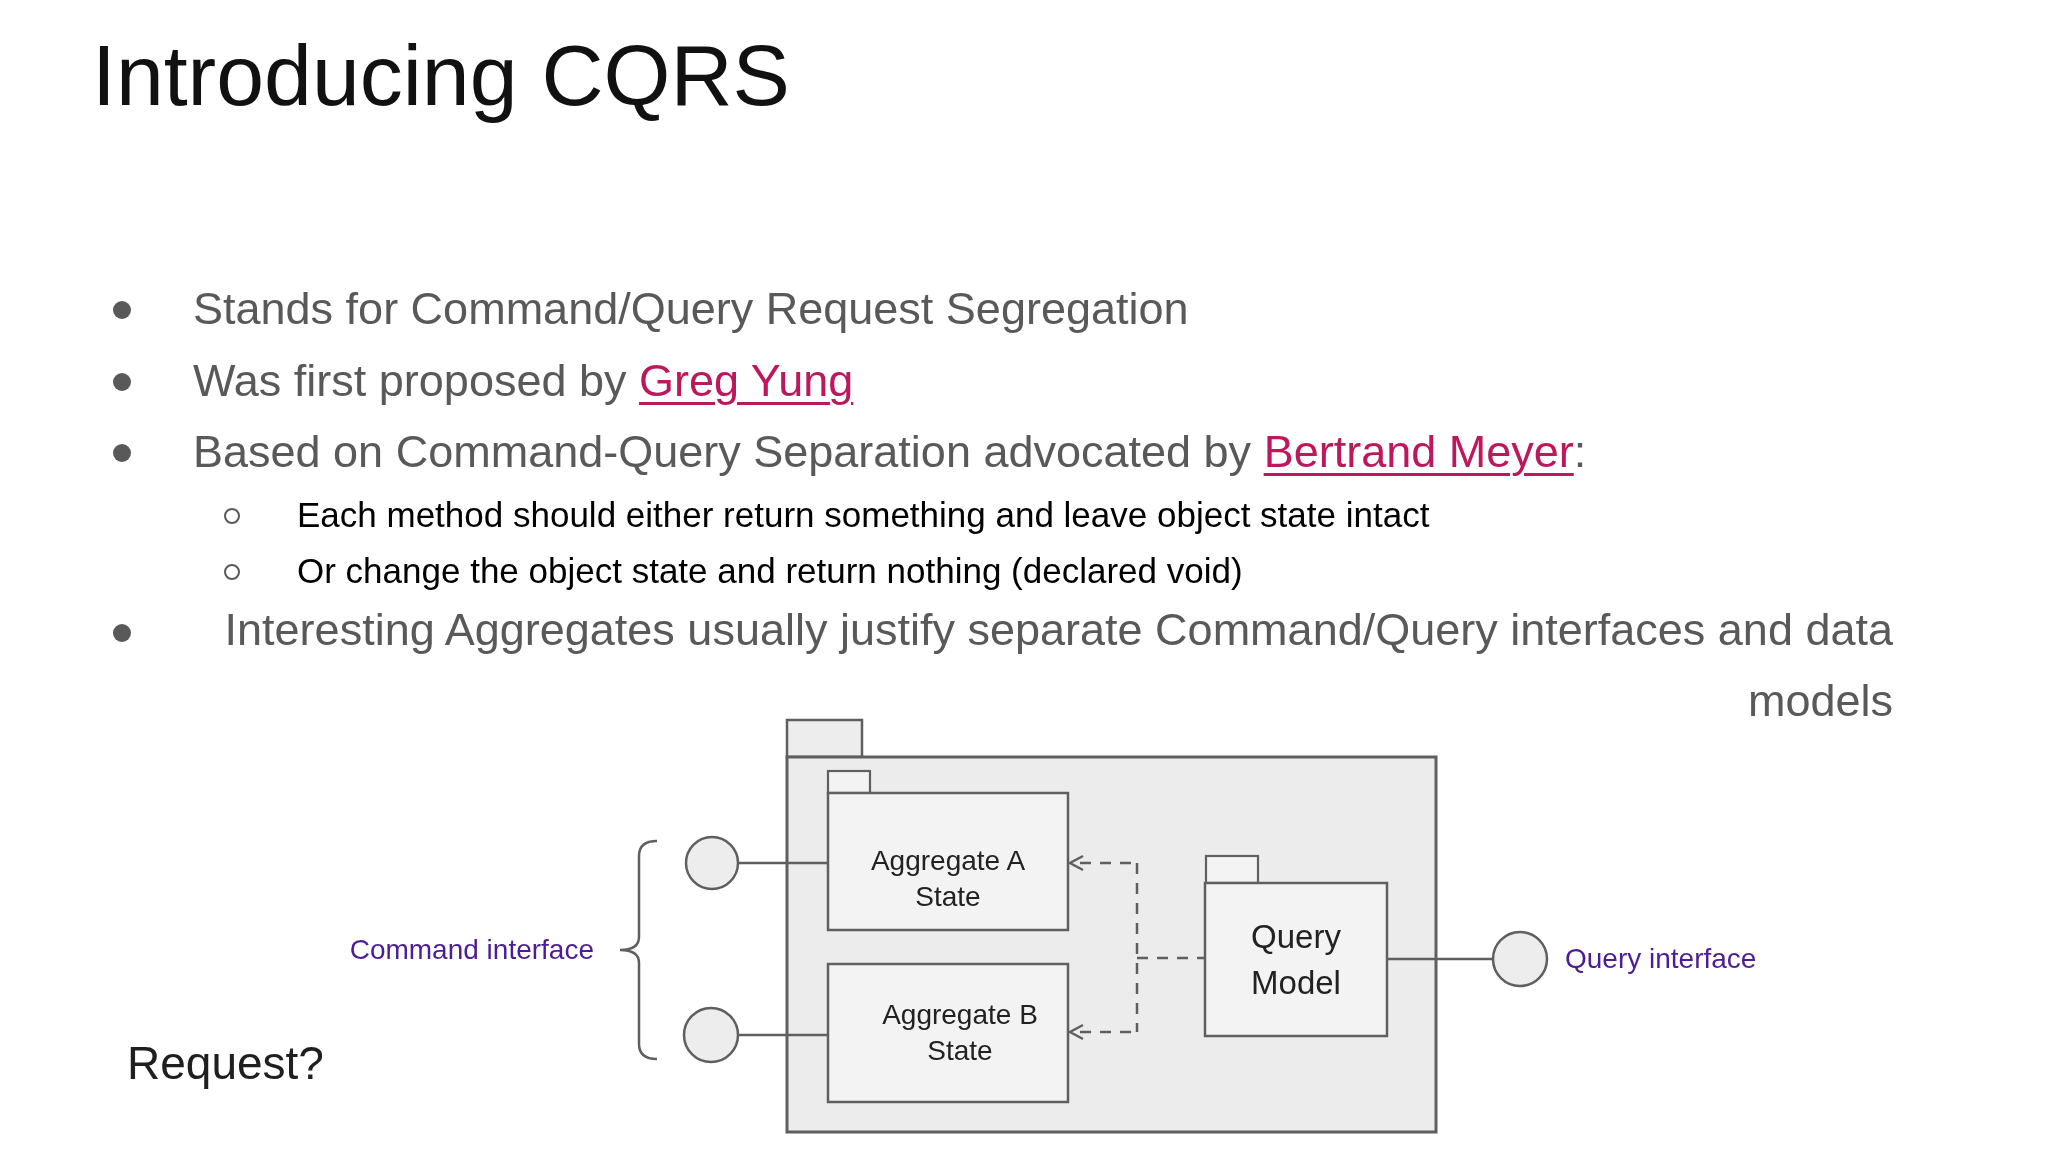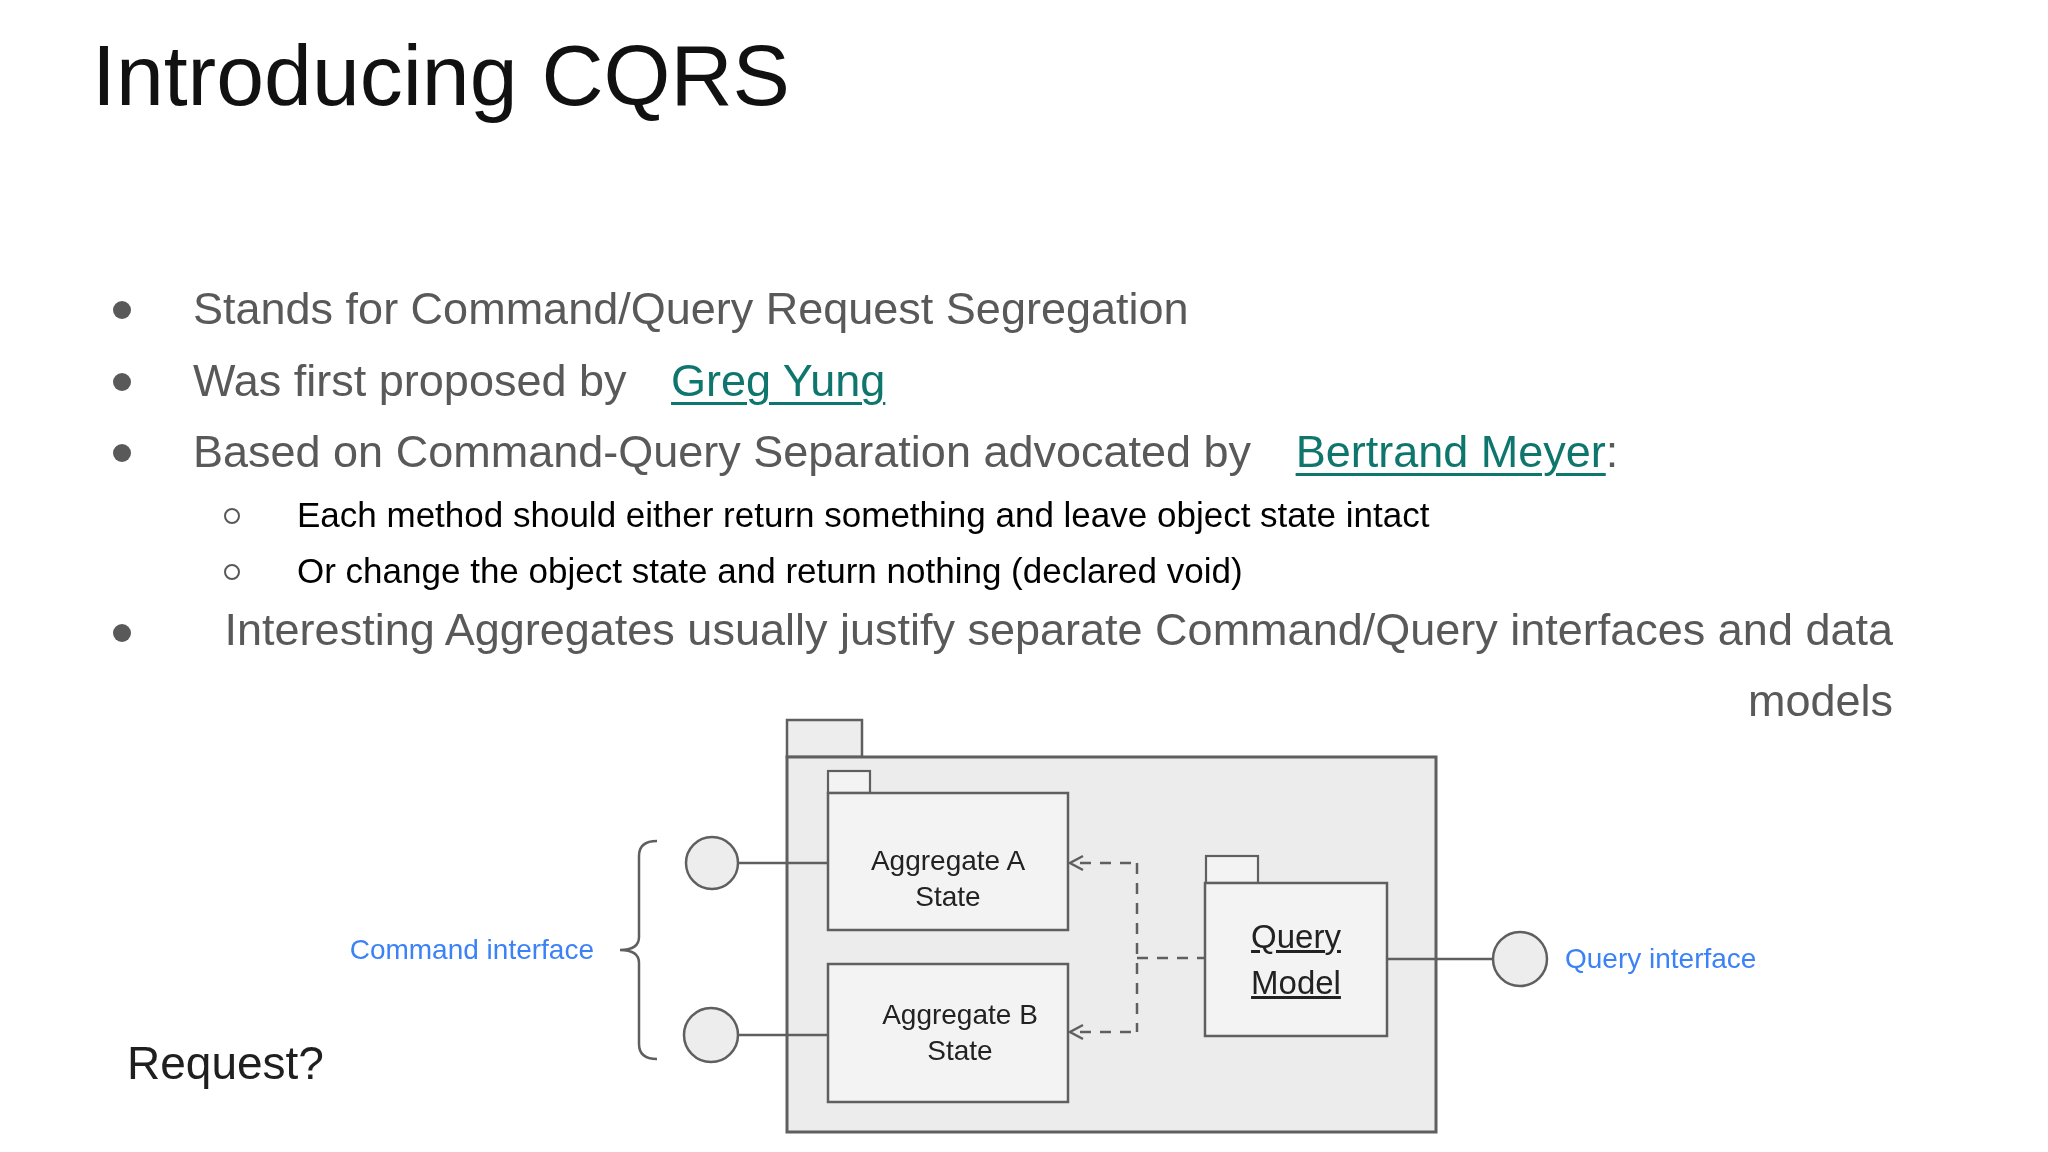--- a/index.html
+++ b/index.html
@@ -45,26 +45,25 @@
     border-radius: 50%;
     background: #595959;
   }
   .marker-hollow {
     width: 12px; height: 12px;
     border-radius: 50%;
     border: 2.5px solid #595959;
     background: transparent;
   }
   a.slide-link {
-    color: #0f766e;
+    color: #be185d;
     text-decoration: underline;
     text-decoration-thickness: 3px;
     text-underline-offset: 6px;
     cursor: pointer;
-    margin-left: 32px;
   }
   .example-text {
     left: 127px; top: 1040px;
     font-size: 46px;
     line-height: 1;
     color: #1f1f1f;
     white-space: nowrap;
   }
 
   .diagram {
@@ -76,26 +75,26 @@
   .diag-label {
     position: absolute;
     display: flex;
     align-items: center;
     justify-content: center;
     text-align: center;
     color: #222222;
     white-space: pre-line;
   }
   .box-label { font-size: 28px; line-height: 36px; }
-  .qm-label  { font-size: 33px; line-height: 46px; text-decoration: underline; }
+  .qm-label  { font-size: 33px; line-height: 46px; }
   .iface-label {
     position: absolute;
     font-size: 28px;
     line-height: 40px;
-    color: #3b82f6;
+    color: #4c1d95;
     white-space: nowrap;
   }
   .iface-right { text-align: right; }
 </style>
 </head>
 <body>
 
 <div class="abs slide-title">Introducing CQRS</div>
 
 <div class="abs marker-filled" style="left:113px; top:301px;"></div>

